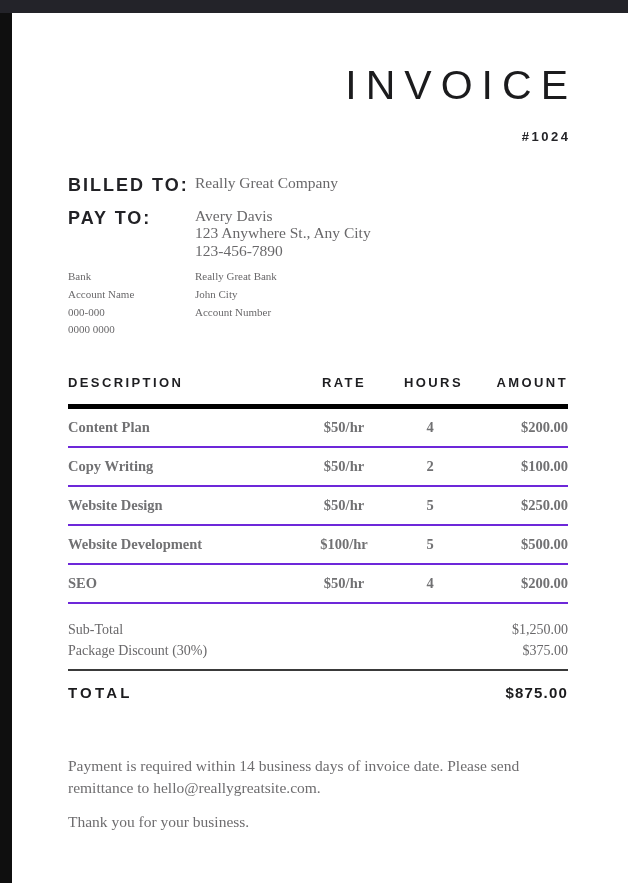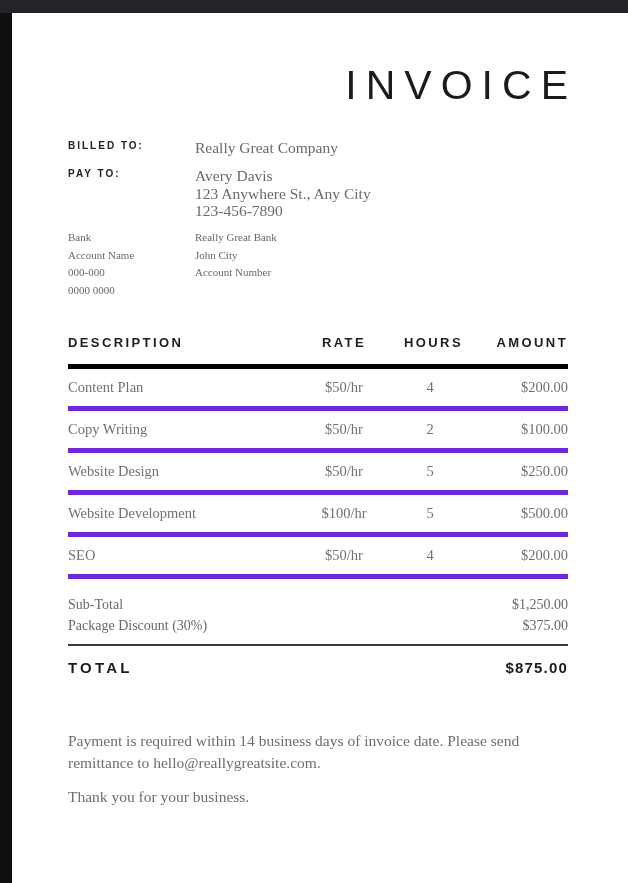--- a/index.html
+++ b/index.html
@@ -49,21 +49,21 @@
   .parties { margin-top: 30px; }
   .party-row {
     display: grid;
     grid-template-columns: 127px 1fr;
     align-items: start;
   }
   .party-row + .party-row { margin-top: 11px; }
   .party-label {
     font-family: "Liberation Sans", sans-serif;
     font-weight: 700;
-    font-size: 10px;
+    font-size: 18px;
     letter-spacing: 2px;
     color: #222226;
     padding-top: 1px;
   }
   .party-value {
     font-size: 15.5px;
     color: #69686a;
     line-height: 17.5px;
   }
   .bank-grid {
@@ -87,23 +87,24 @@
     font-family: "Liberation Sans", sans-serif;
     font-weight: 700;
     font-size: 13px;
     letter-spacing: 2.4px;
     color: #1e1e21;
     padding-bottom: 14px;
     border-bottom: 5px solid #000000;
   }
   .t-row {
     height: 37px;
-    border-bottom: 5px solid #6d28d9;
+    border-bottom: 2px solid #6d28d9;
     font-size: 14.5px;
     color: #717173;
+    font-weight: bold;
   }
   .col-rate  { text-align: center; }
   .col-hours { text-align: center; }
   .col-amount { text-align: right; }
   .summary { padding-top: 15px; }
   .summary-row {
     display: flex;
     justify-content: space-between;
     font-size: 14px;
     color: #69686a;
@@ -139,20 +140,21 @@
 </style>
 </head>
 <body>
 
 <div class="top-bar"></div>
 <div class="left-strip"></div>
 
 <div class="content">
 
   <div class="invoice-title">INVOICE</div>
+  <div class="invoice-number">#1024</div>
 
   <div class="parties">
     <div class="party-row">
       <div class="party-label">BILLED TO:</div>
       <div class="party-value">Really Great Company</div>
     </div>
     <div class="party-row">
       <div class="party-label">PAY TO:</div>
       <div class="party-value">
         <div>Avery Davis</div>

